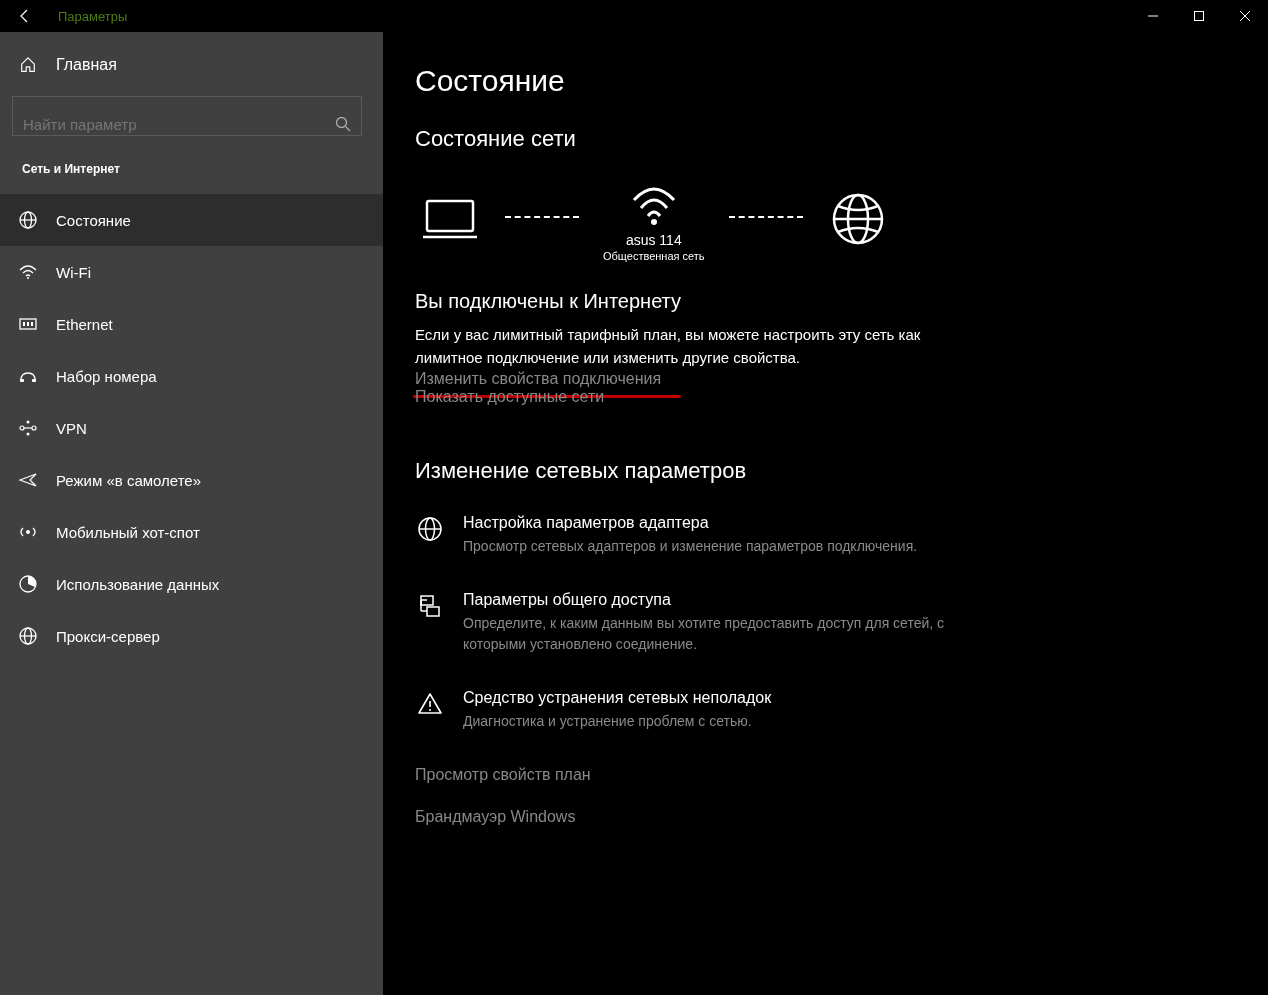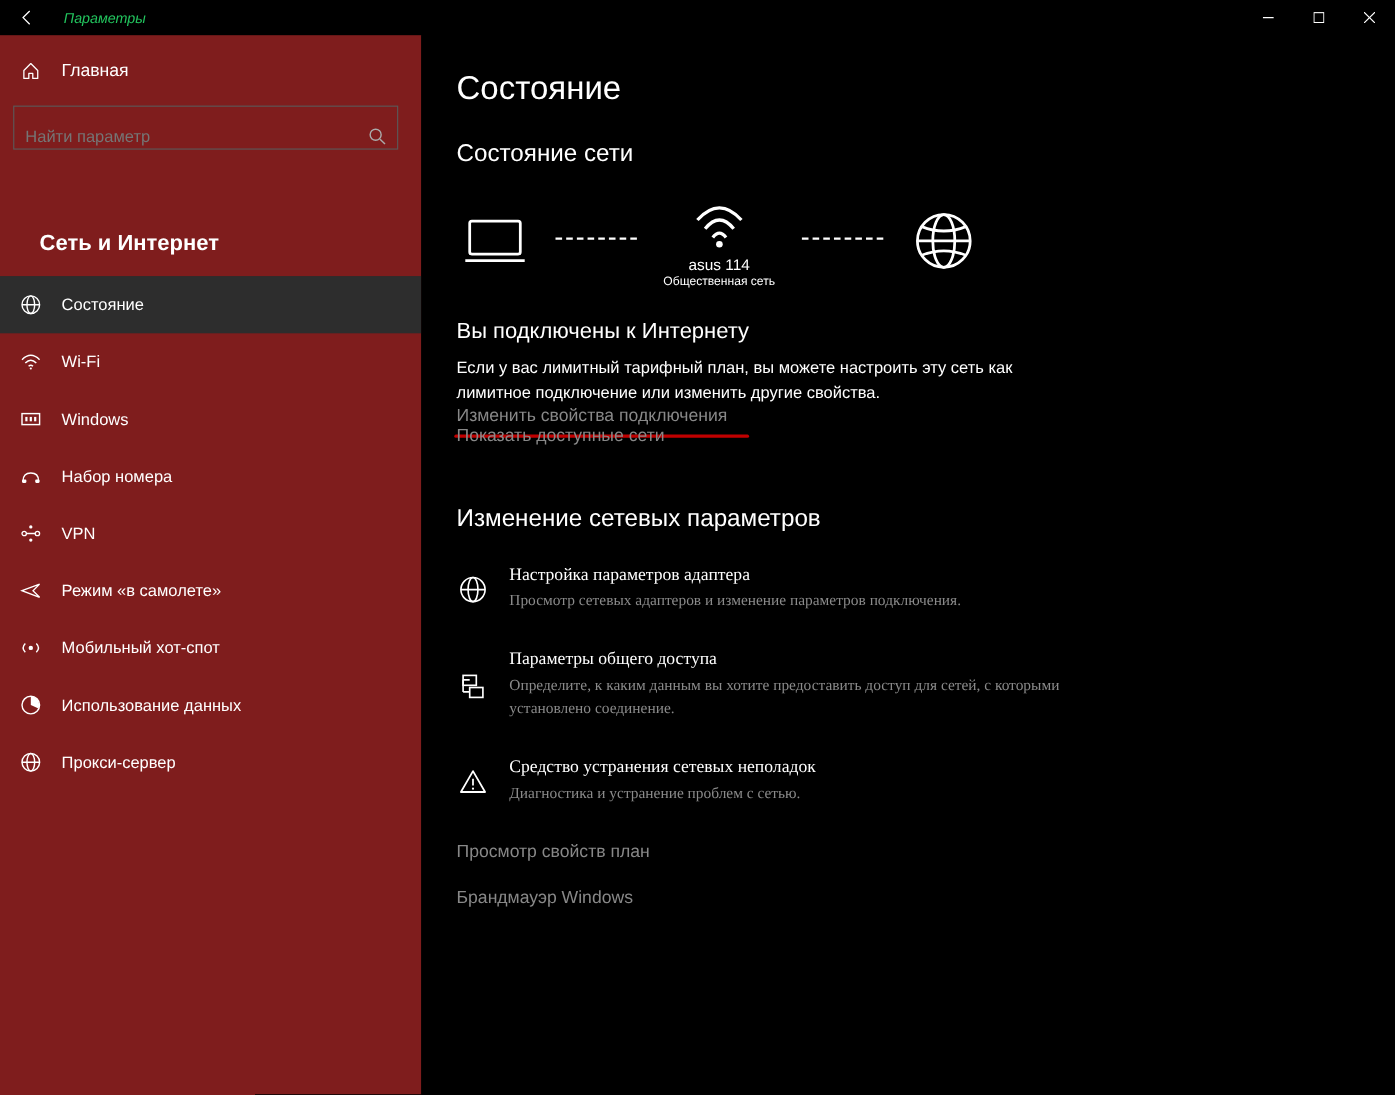--- a/index.html
+++ b/index.html
@@ -13,28 +13,28 @@
   position: relative;
 }
 .titlebar {
   height: 32px;
   display: flex;
   align-items: center;
   padding-left: 16px;
   background: #000;
 }
 .titlebar-back { width: 18px; height: 18px; display: flex; align-items: center; justify-content: center; cursor: pointer; margin-right: 24px; }
-.titlebar-title { font-size: 13px; color: #22c55e; flex: 1; font-style: italic; }
+.titlebar-title { font-size: 13px; color: #4d7c0f; flex: 1; }
 .window-controls { display: flex; height: 32px; }
 .window-btn { width: 46px; height: 32px; display: flex; align-items: center; justify-content: center; cursor: pointer; }
 
 .container { display: flex; height: calc(995px - 32px); }
 .sidebar {
   width: 383px;
-  background: #7f1d1d;
+  background: #404040;
   padding: 10px 0 0 0;
   border-right: none;
 }
 .home-row {
   display: flex; align-items: center;
   padding: 14px 18px 14px 18px;
   cursor: pointer;
   gap: 18px;
 }
 .home-icon { width: 20px; display: flex; align-items: center; justify-content: center; }
@@ -48,22 +48,22 @@
   display: flex; align-items: center;
   padding: 16px 10px 0 10px;
 }
 .search-input {
   flex: 1; background: transparent; border: none; outline: none;
   color: #aaa; font-size: 15px;
 }
 .search-icon { color: #aaa; }
 
 .category-header {
-  padding: 8px 18px 18px 36px;
-  font-size: 20px; font-weight: 600; margin-top: 48px;
+  padding: 8px 18px 18px 22px;
+  font-size: 12px; font-weight: 600;
 }
 
 .nav-item {
   display: flex; align-items: center;
   padding: 16px 18px;
   gap: 18px;
   cursor: pointer;
 }
 .nav-item.active { background: #2d2d2d; }
 .nav-icon { width: 20px; display: flex; align-items: center; justify-content: center; color: #fff; }
@@ -98,26 +98,25 @@
   left: -2px; right: -20px;
   bottom: -10px;
   height: 3px;
   background: #c00000;
   border-radius: 2px;
 }
 
 .change-settings-title { font-size: 22px; margin-top: 52px; margin-bottom: 30px; }
 
 .setting-row {
-  display: flex; align-items: center;
+  display: flex; align-items: flex-start;
   gap: 18px;
   margin-bottom: 34px;
   max-width: 560px;
   cursor: pointer;
-  font-family: Liberation Serif, serif;
 }
 .setting-icon { width: 30px; margin-top: 2px; display: flex; align-items: center; justify-content: center; }
 .setting-text { flex: 1; }
 .setting-title { font-size: 16px; color: #fff; margin-bottom: 4px; }
 .setting-desc { font-size: 14px; color: #8a8a8a; line-height: 1.5; }
 
 .plain-link { font-size: 16px; color: #888; margin-top: 8px; margin-bottom: 24px; cursor: pointer; }
 
 svg { display: block; }
 </style>
@@ -201,21 +200,21 @@
 
     <div class="nav-item">
       <span class="nav-icon">
         <svg width="20" height="20" viewBox="0 0 20 20">
             <rect x="2" y="5" width="16" height="10" stroke="#fff" stroke-width="1.3" fill="none"></rect>
             <rect x="5" y="8" width="2" height="4" fill="#fff"></rect>
             <rect x="9" y="8" width="2" height="4" fill="#fff"></rect>
             <rect x="13" y="8" width="2" height="4" fill="#fff"></rect>
           </svg>
       </span>
-      <span class="nav-label">Windows</span>
+      <span class="nav-label">Ethernet</span>
     </div>
 
     <div class="nav-item">
       <span class="nav-icon">
         <svg width="20" height="20" viewBox="0 0 20 20">
             <path d="M3 14 Q3 7 10 7 Q17 7 17 14" stroke="#fff" stroke-width="1.3" fill="none"></path>
             <rect x="2" y="13" width="4" height="3" rx="1" fill="#fff"></rect>
             <rect x="14" y="13" width="4" height="3" rx="1" fill="#fff"></rect>
           </svg>
       </span>

